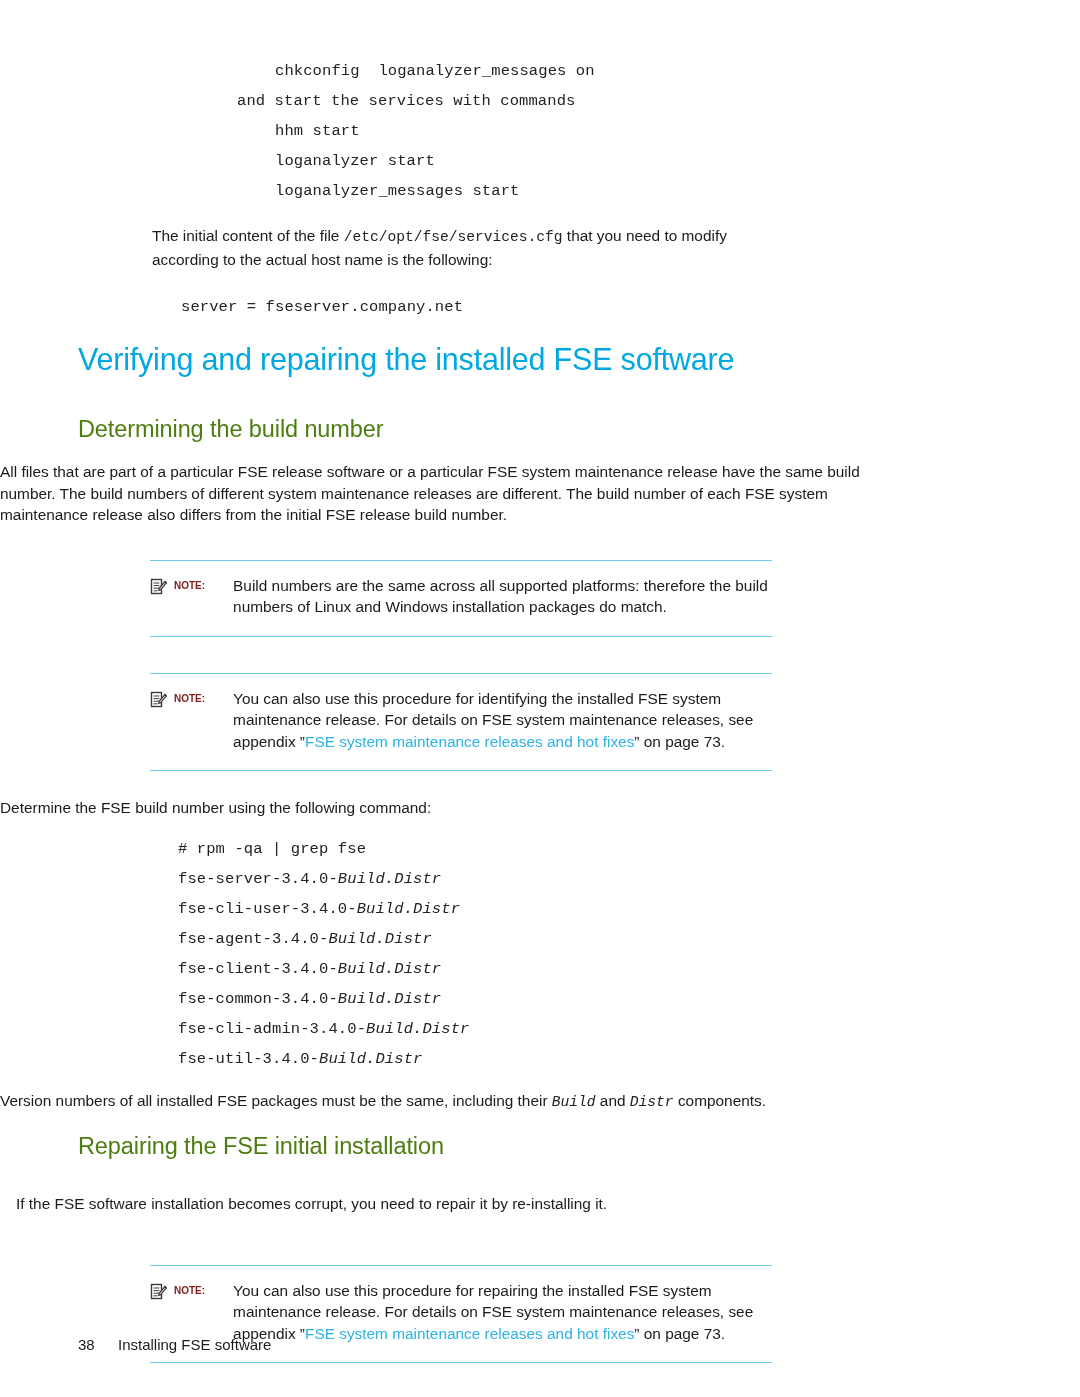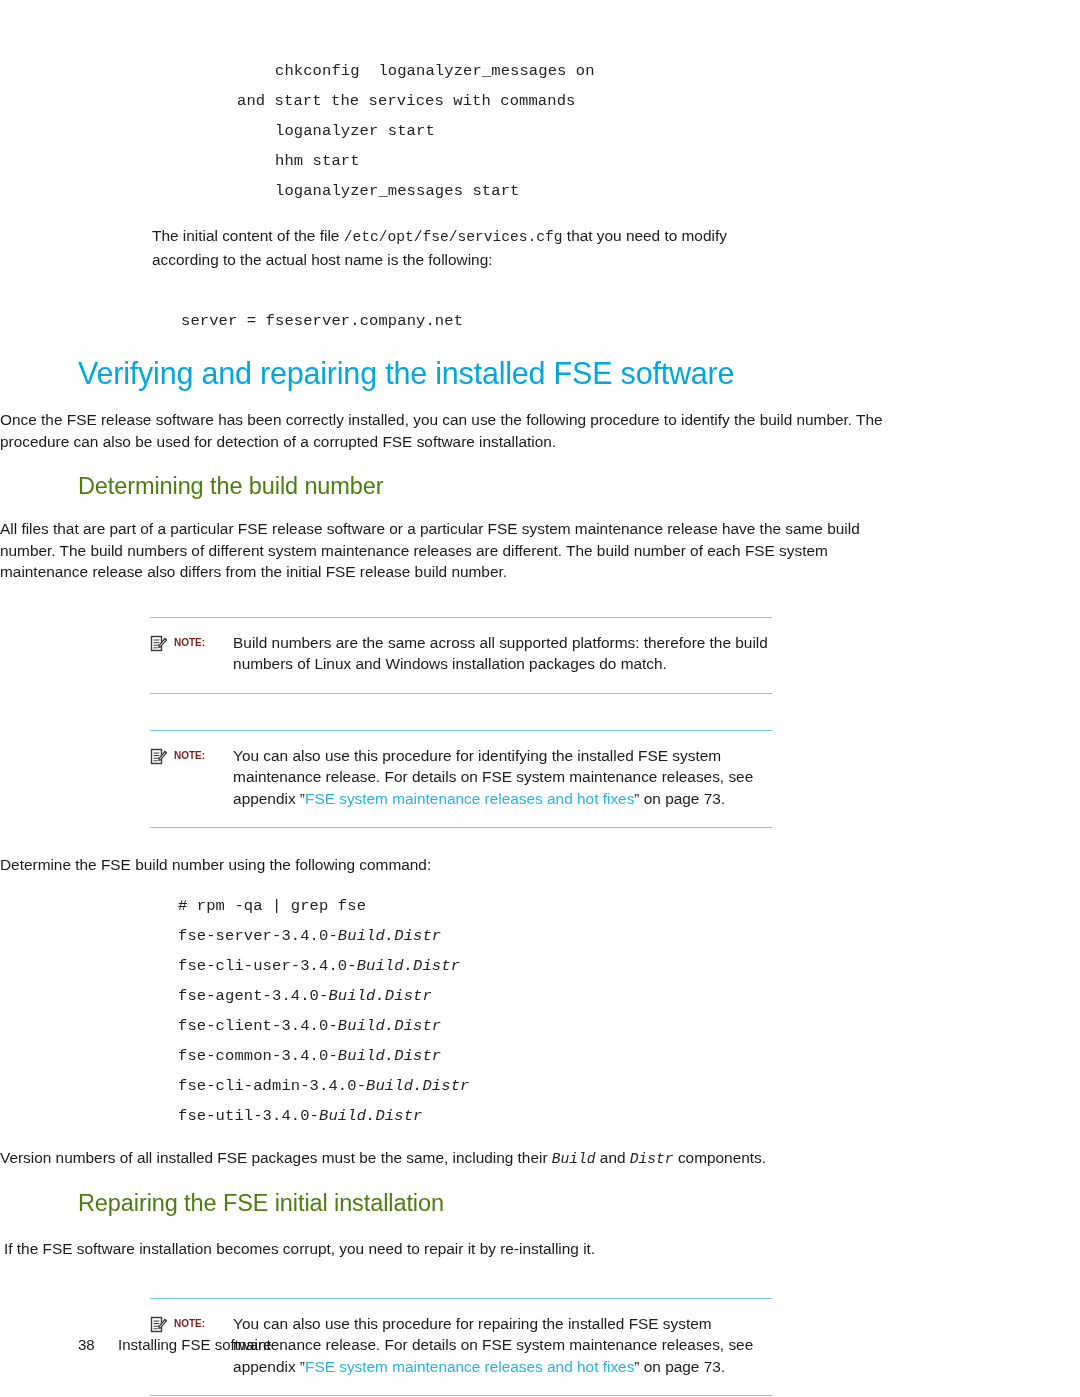--- a/index.html
+++ b/index.html
@@ -127,36 +127,35 @@
 </style>
 </head>
 <body>
 
 <div class="page">
 
   <div style="height:56px"></div>
   <div>
     <div class="code ind-a">chkconfig  loganalyzer_messages on</div>
     <div class="code ind-b">and start the services with commands</div>
+    <div class="code ind-a">hhm start</div>
     <div class="code ind-a">loganalyzer start</div>
-    <div class="code ind-a">hhm start</div>
     <div class="code ind-a">loganalyzer_messages start</div>
   </div>
 
   <div style="height:19px"></div>
-  <p class="body" style="margin-top:0;margin-bottom:14px"><span>The initial content of the file </span><code class="mono-inline">/etc/opt/fse/services.cfg</code><span> that you need to modify according to the actual host name is the following:</span></p>
+  <p class="body" style="margin-top:0;margin-bottom:0"><span>The initial content of the file </span><code class="mono-inline">/etc/opt/fse/services.cfg</code><span> that you need to modify according to the actual host name is the following:</span></p>
 
   <div style="height:22px"></div>
   <div class="code ind-c">server = fseserver.company.net</div>
 
   <div style="height:20px"></div>
   <h1 class="h1">Verifying and repairing the installed FSE software</h1>
 
   <div style="height:19px"></div>
-  <p class="body" style="margin:0">Once the FSE release software has been correctly installed, you can use the following procedure to identify the build number. The procedure can also be used for detection of a corrupted FSE software installation.</p>
 
   <div style="height:21px"></div>
   <h2 class="h2">Determining the build number</h2>
 
   <div style="height:18px"></div>
   <p class="body" style="margin:0">All files that are part of a particular FSE release software or a particular FSE system maintenance release have the same build number. The build numbers of different system maintenance releases are different. The build number of each FSE system maintenance release also differs from the initial FSE release build number.</p>
 
   <div style="height:34px"></div>
   <div class="note">
     <div class="note-rule"></div>
@@ -218,21 +217,21 @@
     <div class="code ind-d"><span>fse-util-3.4.0-</span><em>Build.Distr</em></div>
   </div>
 
   <div style="height:16px"></div>
   <p class="body" style="margin:0"><span>Version numbers of all installed FSE packages must be the same, including their </span><span class="mono-inline it">Build</span><span> and </span><span class="mono-inline it">Distr</span><span> components.</span></p>
 
   <div style="height:20px"></div>
   <h2 class="h2">Repairing the FSE initial installation</h2>
 
   <div style="height:17px"></div>
-  <p class="body" style="margin:4px">If the FSE software installation becomes corrupt, you need to repair it by re-installing it.</p>
+  <p class="body" style="margin:16px">If the FSE software installation becomes corrupt, you need to repair it by re-installing it.</p>
 
   <div style="height:34px"></div>
   <div class="note">
     <div class="note-rule"></div>
     <div style="height:14px"></div>
     <div class="note-body">
       <span class="note-icon">
         <svg viewBox="0 0 17 17" width="17" height="17" aria-hidden="true">
           <rect x="1.5" y="1.5" width="10" height="14" fill="#ffffff" stroke="#3a3a3a" stroke-width="1.4"></rect>
           <line x1="3.6" y1="5" x2="9.4" y2="5" stroke="#3a3a3a" stroke-width="1"></line>

